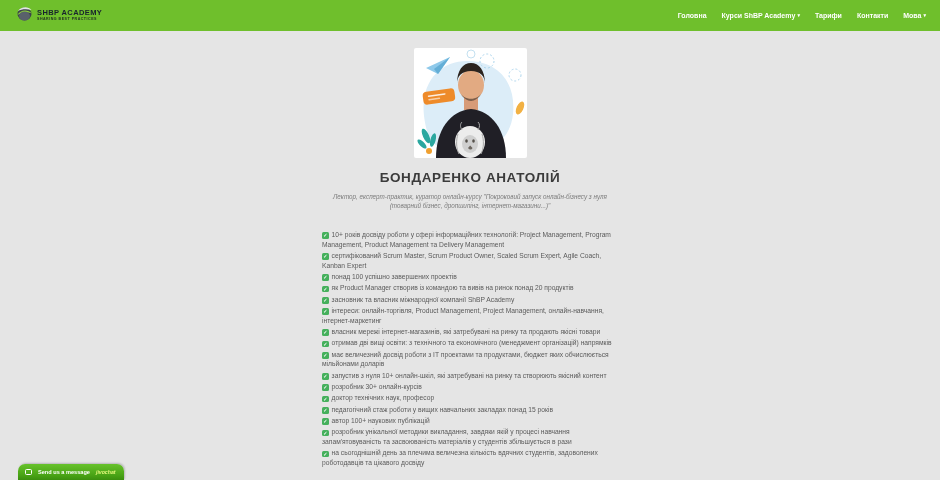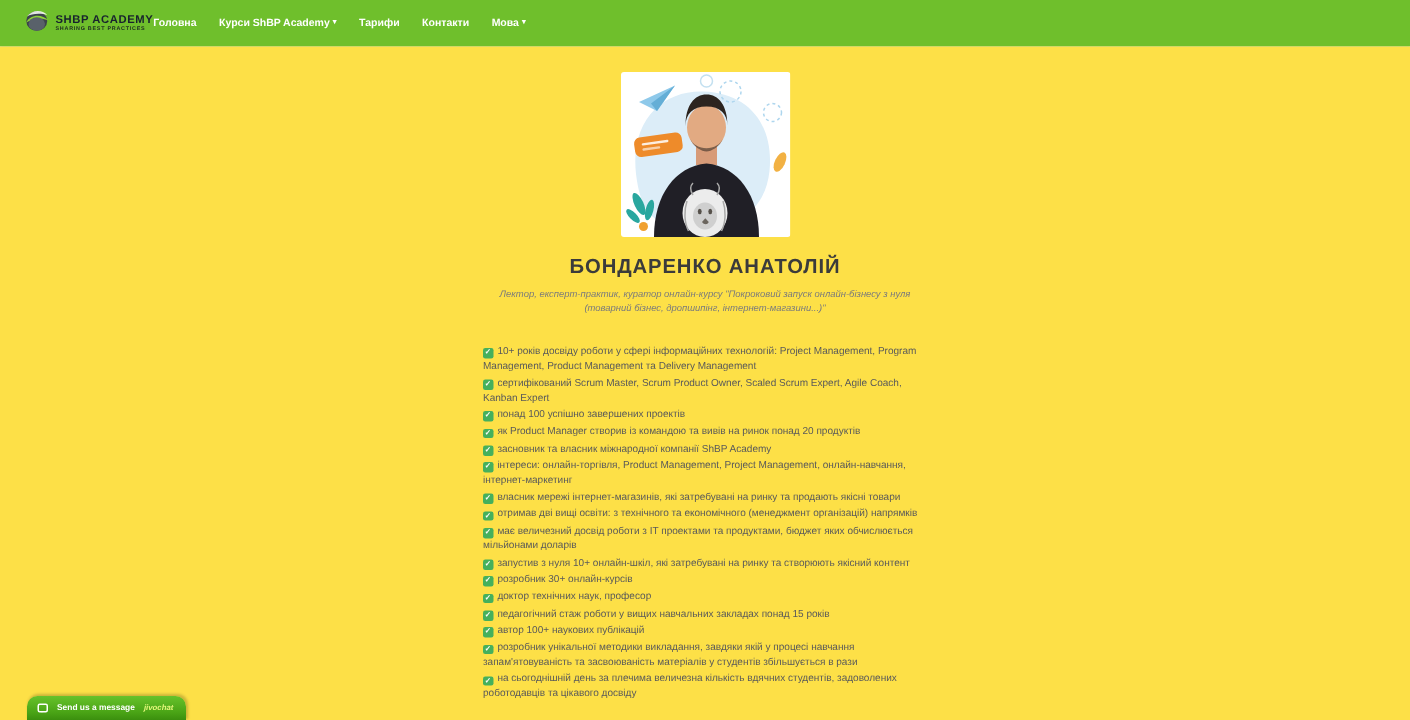--- a/index.html
+++ b/index.html
@@ -2,33 +2,33 @@
 <html><head>
 <meta charset="utf-8">
 <style>
   * { margin:0; padding:0; box-sizing:border-box; }
   html,body { width:940px; height:480px; overflow:hidden; background:#fdfdfd;
     font-family:"Liberation Sans", sans-serif; }
 
   
   .header {
     position:absolute; top:0; left:0; width:940px; height:31px;
-    background:#6fbf2c; display:flex; align-items:center; 
+    background:#6fbf2c; display:flex; align-items:center; justify-content:space-between;
     padding:0 14px 0 16px; box-shadow:0 1px 2px rgba(0,0,0,.15);
   }
   .logo { display:flex; align-items:center; gap:4px; cursor:pointer; }
   .logo-text { display:flex; flex-direction:column; line-height:1; }
   .logo-title { font-size:7.5px; font-weight:bold; color:#18222e; letter-spacing:.4px; }
   .logo-sub { font-size:3.6px; color:#223322; letter-spacing:.5px; margin-top:1.5px; font-weight:bold; }
   .nav { display:flex; align-items:center; gap:15px; }
   .nav-item { font-size:7px; font-weight:bold; color:#ffffff; cursor:pointer; white-space:nowrap; display:flex; align-items:center; gap:2px; }
   .nav-item .caret { font-size:5px; line-height:1; }
 
   
-  .content { position:absolute; top:31px; left:0; width:940px; height:449px; background:#fde047; }
+  .content { position:absolute; top:31px; left:0; width:940px; height:449px; background:#e5e5e5; }
   .photo-wrap { width:113px; height:110px; margin:17px auto 0; position:relative; overflow:hidden; border-radius:2px; }
   .name { margin-top:12px; text-align:center; font-size:13.5px; font-weight:bold;
     color:#3b3b3b; letter-spacing:.6px; }
   .subtitle { margin:7px auto 0; width:300px; text-align:center; font-size:6.3px;
     font-style:italic; color:#7b7b7b; line-height:1.5; }
   .bullets { width:296px; margin:19px auto 0; list-style:none; }
   .bullets li { font-size:6.7px; color:#5a5a5a; line-height:1.45; margin-bottom:1.6px; }
   .check {
     display:inline-block; width:6.6px; height:6.6px; background:#45b05c; border-radius:1.5px;
     color:#fff; font-size:5px; line-height:6.6px; text-align:center; margin-right:3px;

